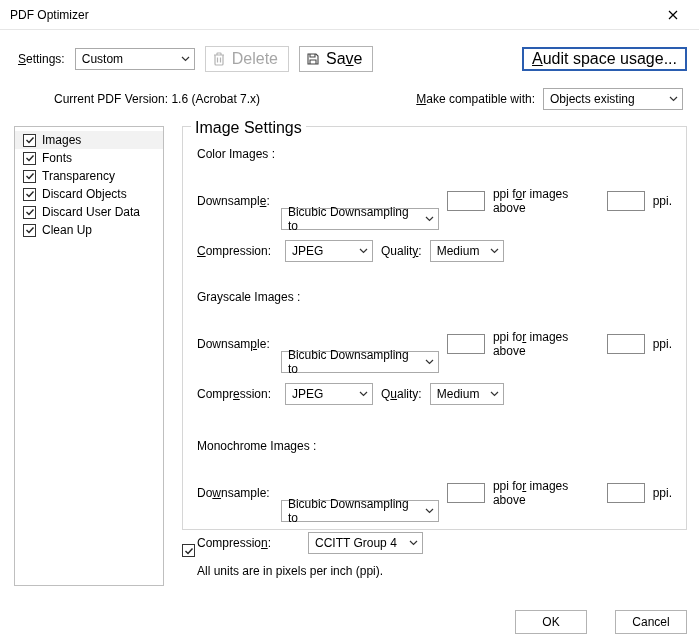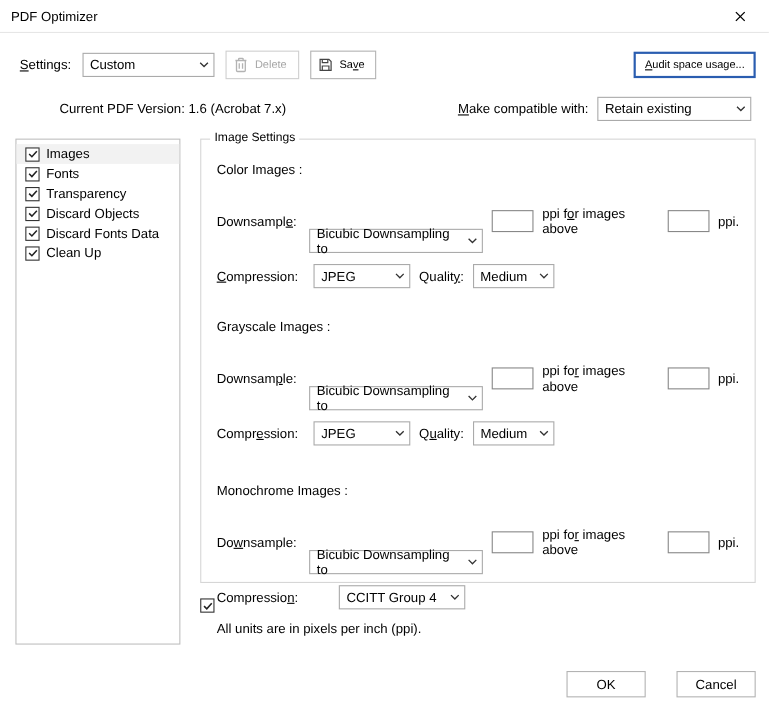--- a/index.html
+++ b/index.html
@@ -55,21 +55,21 @@
   }
 
   .btn {
     height: 26px;
     border: 1px solid #b3b3b3;
     background: #fff;
     display: inline-flex;
     align-items: center;
     gap: 6px;
     padding: 0 10px;
-    font-size: 10px;
+    font-size: 16px;
     cursor: pointer;
   }
   .btn.icon-btn { padding-left: 6px; padding-right: 10px; }
   .btn.disabled { color: #a6a6a6; border-color: #cfcfcf; cursor: default; }
   .btn.disabled svg path, .btn.disabled svg rect, .btn.disabled svg line { stroke: #b3b3b3; }
 
   .btn.audit {
     border: 2px solid #2a5db0;
     padding: 0 8px;
     height: 24px;
@@ -124,21 +124,21 @@
     border: 1px solid #d6d6d6;
     position: relative;
     padding: 16px 14px 12px 14px;
     height: 404px;
   }
   .fieldset .legend {
     position: absolute;
     top: -8px; left: 8px;
     background: #fff;
     padding: 0 4px;
-    font-size: 11px;
+    font-size: 16px;
   }
 
   .section-title { margin: 4px 0 10px 0; }
   .section-title.mt { margin-top: 28px; }
   .section-title.mt2 { margin-top: 34px; }
 
   .formrow {
     display: flex;
     align-items: center;
     gap: 8px;
@@ -225,21 +225,21 @@
       </div>
       <div class="btn audit">
         <span><span class="u">A</span><span>udit space usage...</span></span>
       </div>
     </div>
 
     <div class="row2">
       <div class="left">Current PDF Version: 1.6 (Acrobat 7.x)</div>
       <span class="compat-label"><span class="u">M</span><span>ake compatible with:</span></span>
       <div class="select compat-select">
-        <span>Retain existing</span>
+        <span>Objects existing</span>
         <svg class="chev" width="9" height="6" viewBox="0 0 9 6">
             <path d="M1 1 L4.5 4.5 L8 1" stroke="#333" stroke-width="1.2" fill="none"></path>
           </svg>
       </div>
     </div>
 
     <div class="midrow">
       <div class="catlist" id="catlist">
           <div class="item selected">
             <span class="checkbox">
@@ -272,21 +272,21 @@
               </svg>
             </span>
             <span>Discard Objects</span>
           </div>
           <div class="item">
             <span class="checkbox">
               <svg class="checkmark" width="10" height="10" viewBox="0 0 10 10">
                 <path d="M1.5 5 L4 7.5 L8.5 2.5" stroke="#222" stroke-width="1.4" fill="none"></path>
               </svg>
             </span>
-            <span>Discard Fonts Data</span>
+            <span>Discard User Data</span>
           </div>
           <div class="item">
             <span class="checkbox">
               <svg class="checkmark" width="10" height="10" viewBox="0 0 10 10">
                 <path d="M1.5 5 L4 7.5 L8.5 2.5" stroke="#222" stroke-width="1.4" fill="none"></path>
               </svg>
             </span>
             <span>Clean Up</span>
           </div>
         </div>

